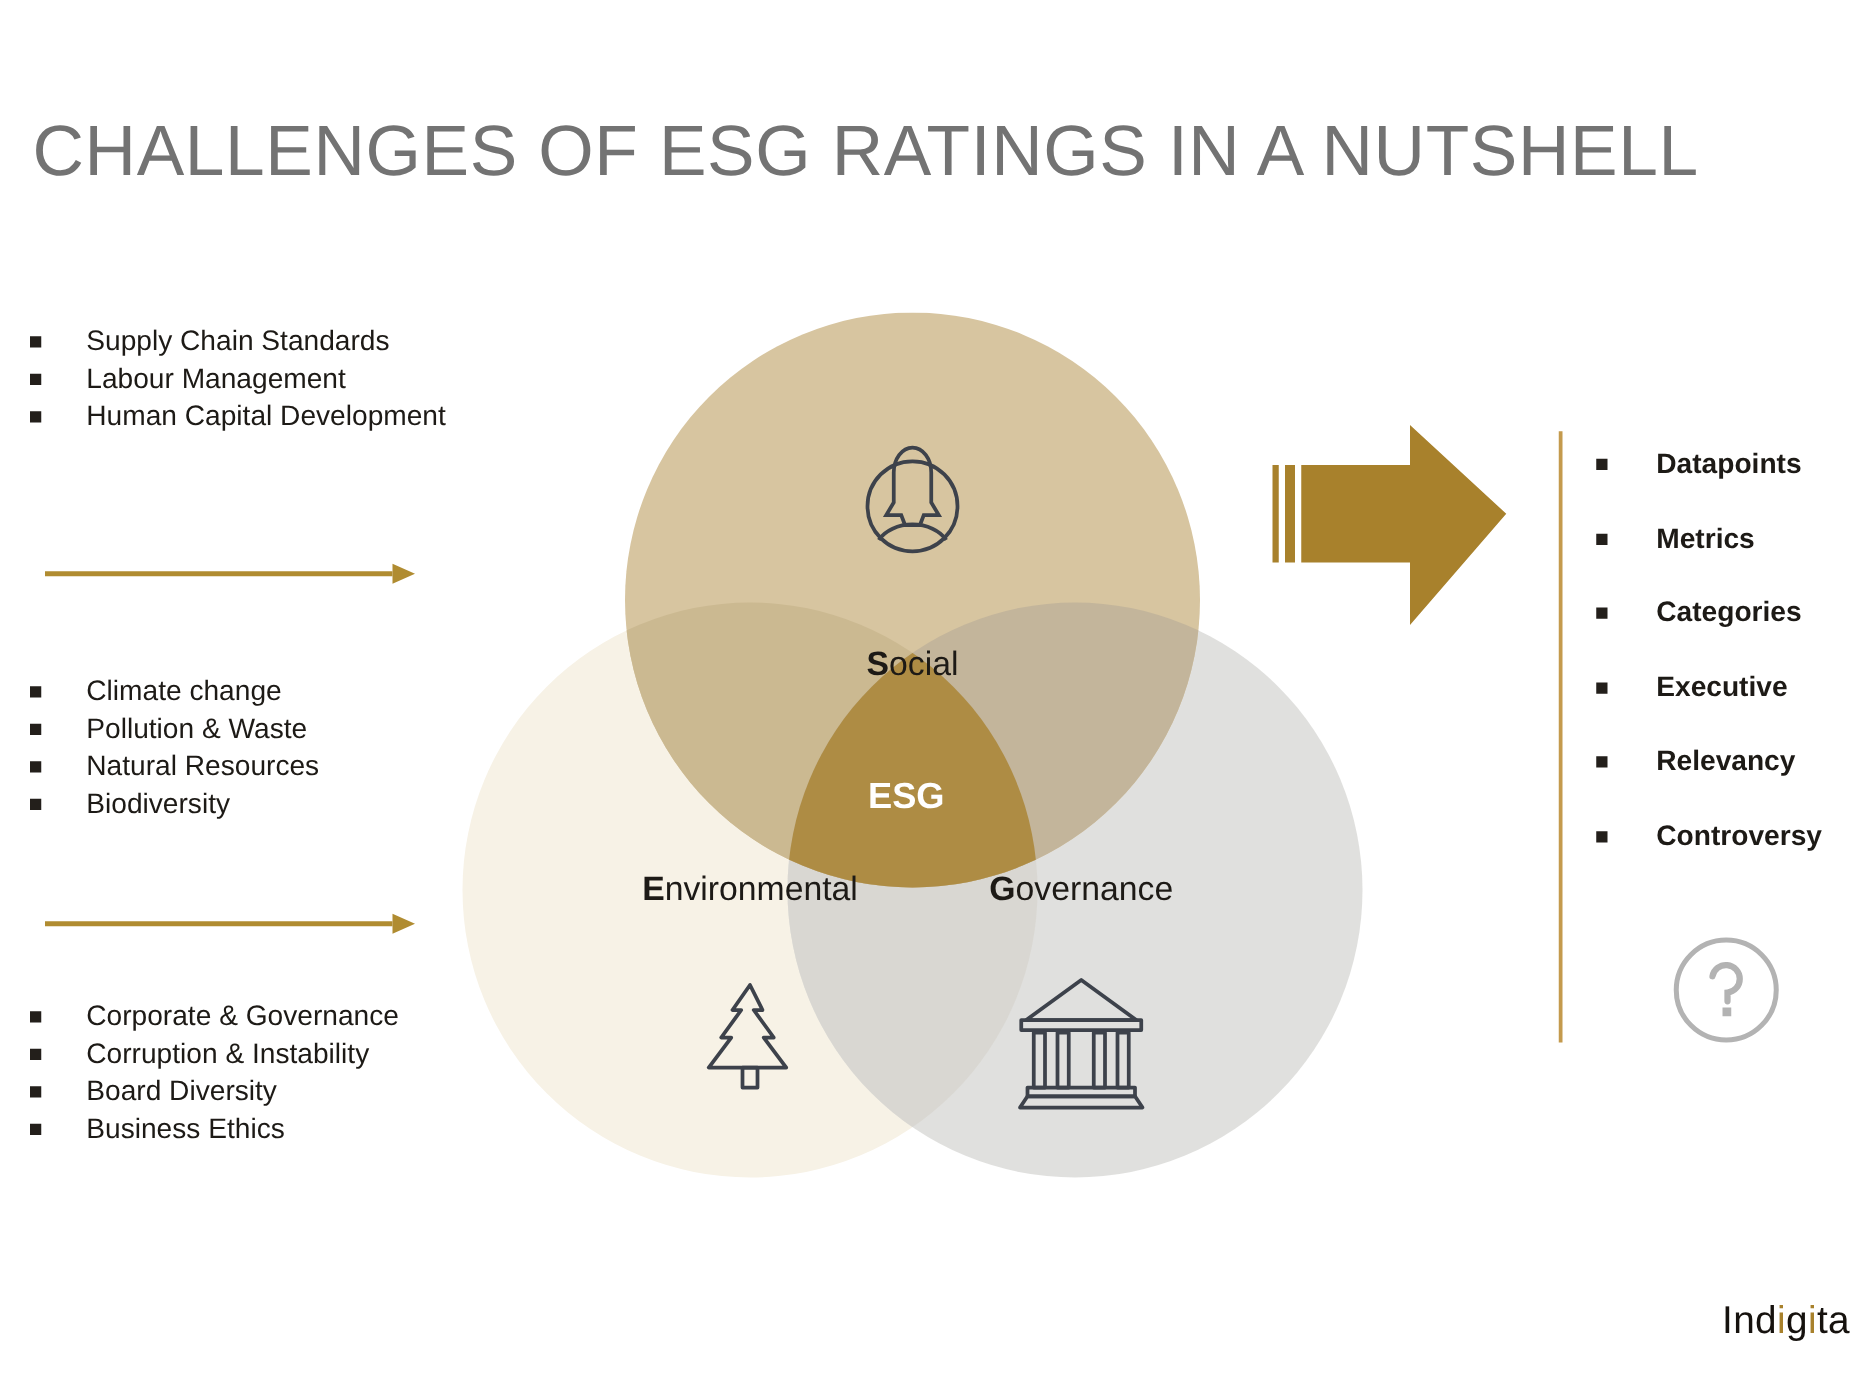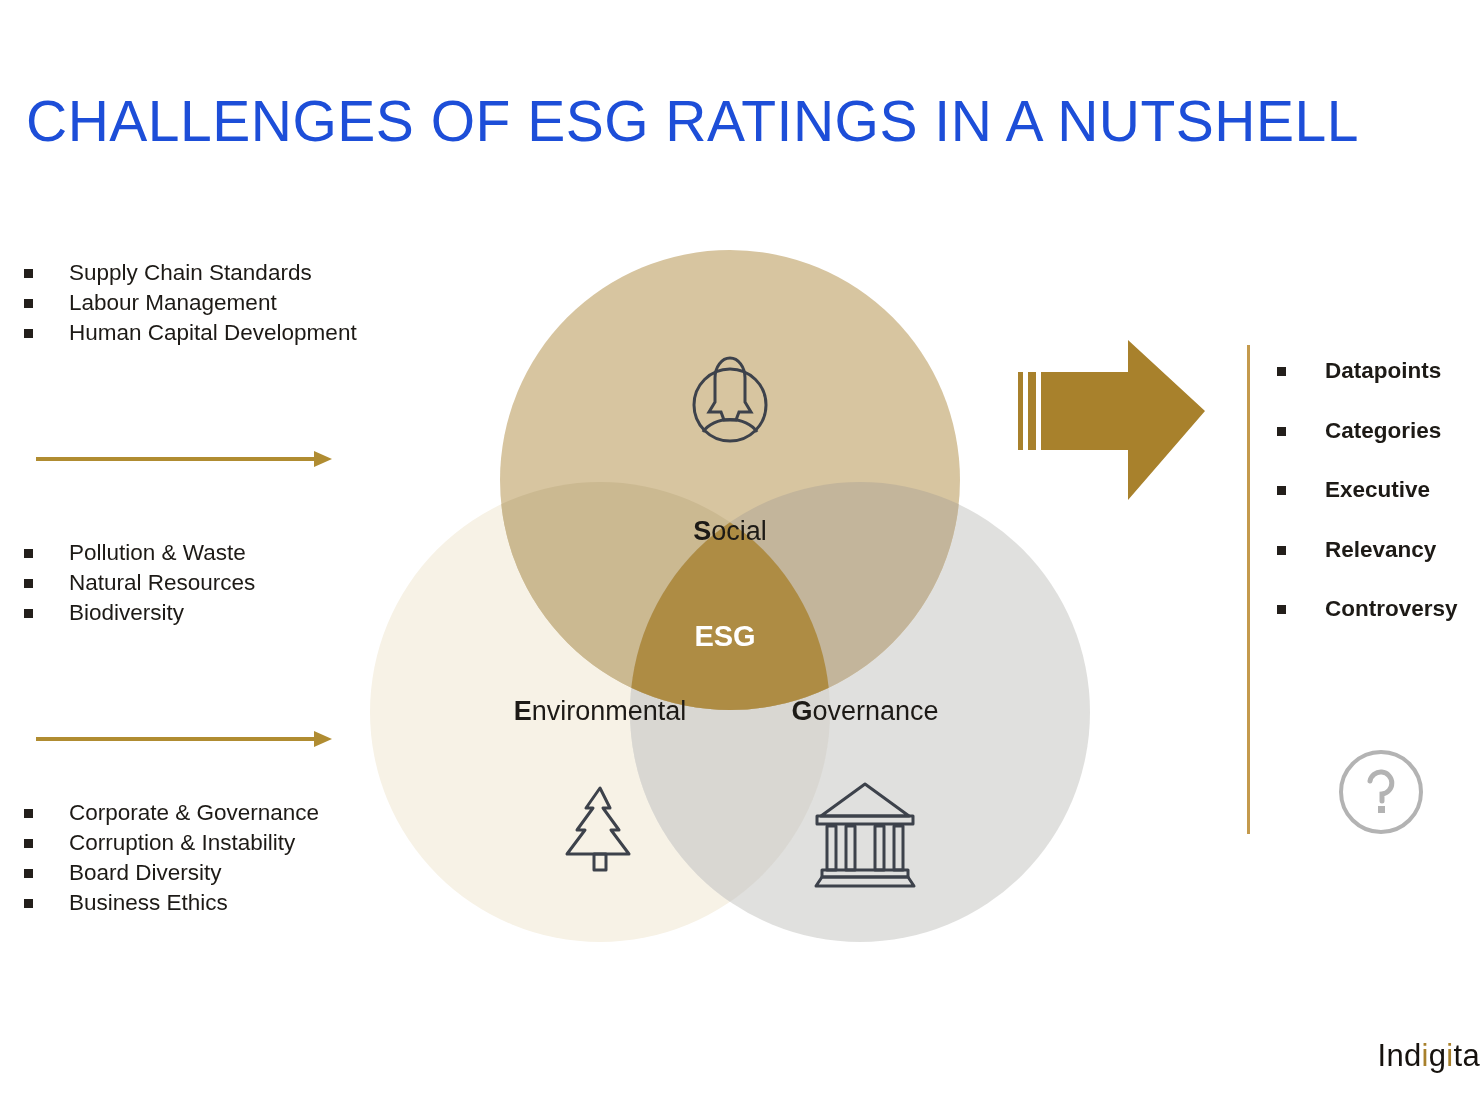--- a/index.html
+++ b/index.html
@@ -21,21 +21,21 @@
   }
 
   
   #page-title {
     position: absolute;
     left: 26px;
     top: 88px;
     font-size: 57px;
     font-weight: 400;
     letter-spacing: 0.5px;
-    color: #1d4ed8;
+    color: #737373;
     white-space: nowrap;
   }
 
   
   .left-group {
     position: absolute;
     left: 24px;
     width: 430px;
   }
   .left-group .bullet-row {
@@ -173,20 +173,24 @@
       <span class="bullet-label">Human Capital Development</span>
     </div>
   </div>
 
   <svg id="thin-arrow-1" class="thin-arrow" viewBox="0 0 296 20">
     <line x1="0" y1="10" x2="278" y2="10" stroke="#b08c31" stroke-width="4"></line>
     <polygon points="278,2 296,10 278,18" fill="#b08c31"></polygon>
   </svg>
 
   <div class="left-group" id="left-group-environmental">
+    <div class="bullet-row">
+      <span class="sq-bullet"></span>
+      <span class="bullet-label">Climate change</span>
+    </div>
     <div class="bullet-row">
       <span class="sq-bullet"></span>
       <span class="bullet-label">Pollution &amp; Waste</span>
     </div>
     <div class="bullet-row">
       <span class="sq-bullet"></span>
       <span class="bullet-label">Natural Resources</span>
     </div>
     <div class="bullet-row">
       <span class="sq-bullet"></span>
@@ -308,20 +312,24 @@
 
   <div id="right-rule"></div>
 
   <div id="right-list">
     <div class="bullet-row">
       <span class="sq-bullet"></span>
       <span class="bullet-label">Datapoints</span>
     </div>
     <div class="bullet-row">
       <span class="sq-bullet"></span>
+      <span class="bullet-label">Metrics</span>
+    </div>
+    <div class="bullet-row">
+      <span class="sq-bullet"></span>
       <span class="bullet-label">Categories</span>
     </div>
     <div class="bullet-row">
       <span class="sq-bullet"></span>
       <span class="bullet-label">Executive</span>
     </div>
     <div class="bullet-row">
       <span class="sq-bullet"></span>
       <span class="bullet-label">Relevancy</span>
     </div>

